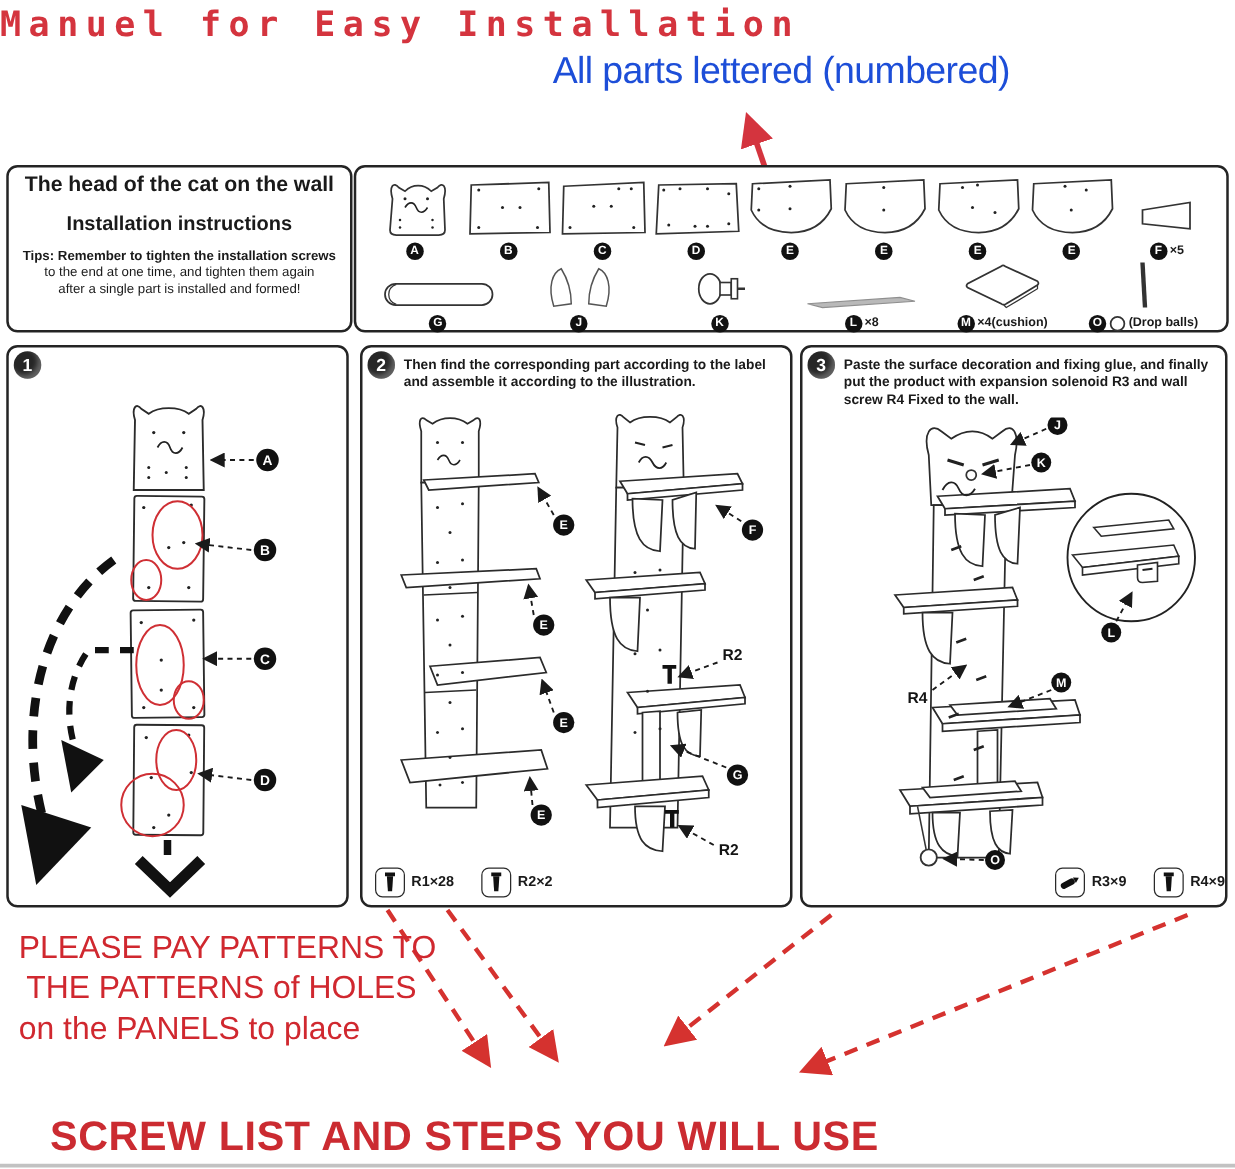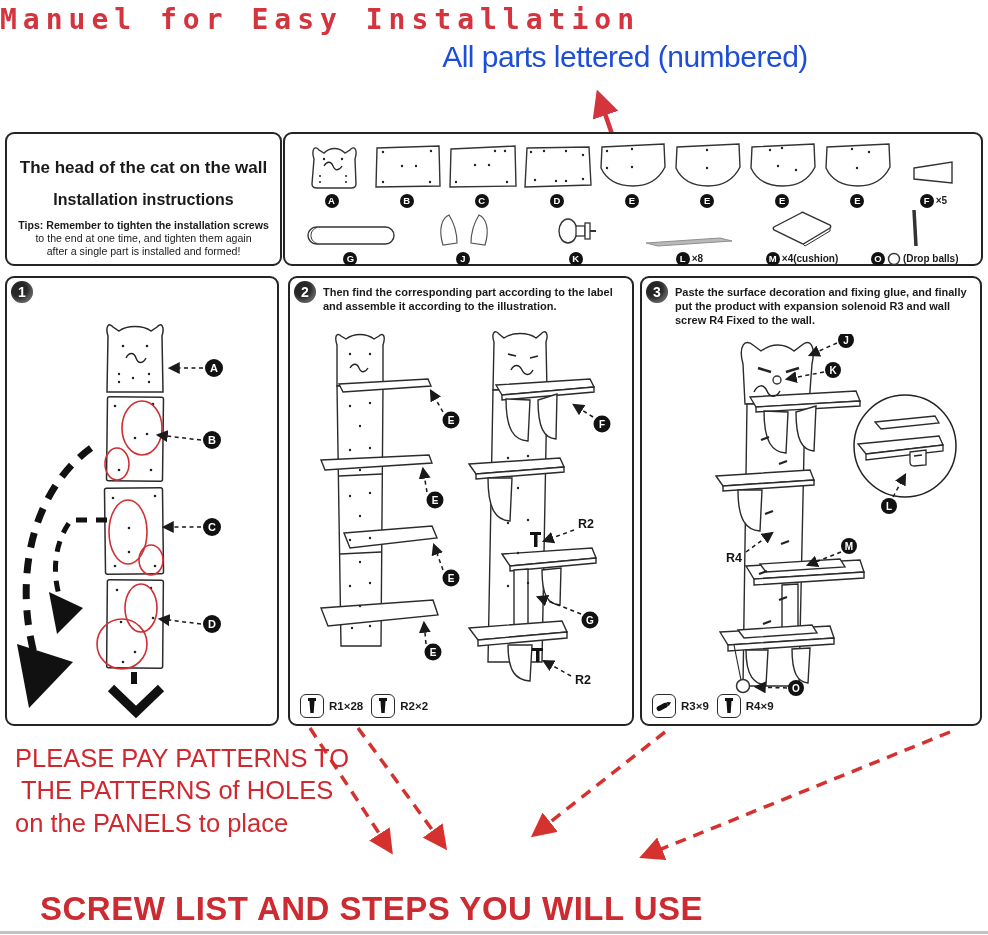--- a/index.html
+++ b/index.html
@@ -7,43 +7,43 @@
        font-family:"Liberation Sans",sans-serif;color:#1a1a1a}
   .abs{position:absolute}
   .box{border:2px solid #242424;border-radius:9px;background:#fff;box-sizing:border-box}
 
   .title{top:3px;left:0;width:898px;
          font-family:"DejaVu Sans Mono",monospace;font-weight:bold;font-size:28px;
          letter-spacing:6px;color:#d4343e;white-space:nowrap}
   .subtitle{top:40px;left:270px;width:710px;text-align:center;font-size:30px;
             letter-spacing:-0.5px;color:#1d4ed8}
 
-  .info-box{left:5px;top:132px;width:277px;height:134px;text-align:center;padding-top:24px}
+  .info-box{left:5px;top:132px;width:277px;height:134px;text-align:center;padding-top:4px}
   .ib-title{font-size:17px;font-weight:bold}
   .ib-sub{font-size:16px;font-weight:bold;margin-top:13px}
   .ib-tips{font-size:10.6px;margin-top:10px;line-height:1.22}
   .ib-tips .b{font-weight:bold}
 
   .parts-box{left:283px;top:132px;width:700px;height:134px;display:flex;flex-direction:column;
              justify-content:space-between;padding:7px 10px 5px 10px}
   .prow{display:flex;align-items:flex-end}
   .pcell{flex:1;display:flex;flex-direction:column;align-items:center;justify-content:flex-end;gap:3px}
   .badge{width:14px;height:14px;border-radius:50%;background:#111;color:#fff;font-size:9.5px;
          font-weight:bold;display:flex;align-items:center;justify-content:center;flex:none}
   .plabel{display:flex;align-items:center;gap:2px;font-size:10px;font-weight:bold;height:15px}
   .pshape{display:block}
 
   .step{top:276px;height:450px}
   .stepnum{position:absolute;left:4px;top:3px;width:22px;height:22px;border-radius:50%;
            background:#262626;color:#fff;font-weight:bold;font-size:14px;display:flex;
            align-items:center;justify-content:center;
            box-shadow:inset -3px -3px 4px rgba(255,255,255,.28)}
   .steptext{margin:7px 12px 0 33px;font-size:11px;font-weight:bold;line-height:1.28}
-  .screwrow{position:absolute;left:10px;right:0;bottom:6px;display:flex;align-items:center;gap:8px}
-  .screwrow.spread{justify-content:flex-start}
+  .screwrow{position:absolute;left:10px;right:0;bottom:6px;display:flex;align-items:center;gap:22px}
+  .screwrow.spread{justify-content:flex-end}
   .screwitem{display:flex;align-items:center;gap:5px}
   .sicon{width:24px;height:24px;border:1.7px solid #2a2a2a;border-radius:6px;display:flex;
          align-items:center;justify-content:center;box-sizing:border-box}
   .slabel{font-size:11.5px;font-weight:bold}
 
   .rednote{left:15px;top:742px;width:300px;font-size:25.5px;line-height:1.27;color:#d0282f}
   .rednote div{white-space:nowrap}
   .rednote .i1{padding-left:6px}
   .footer{top:890px;left:40px;width:908px;font-size:33px;font-weight:bold;
           color:#cb2b31;letter-spacing:0.5px;white-space:nowrap}

